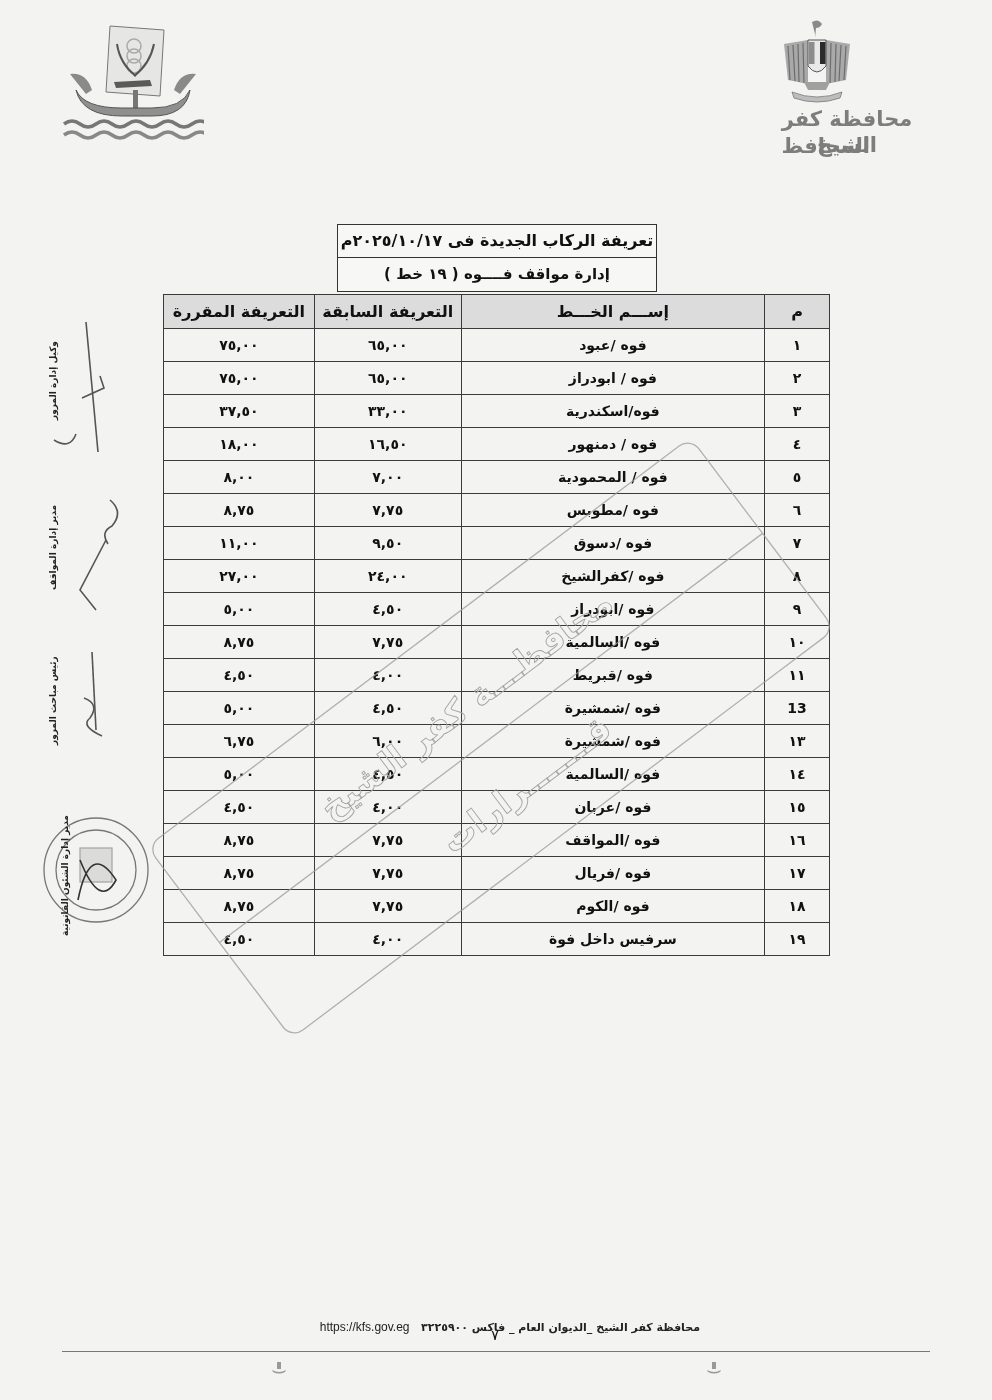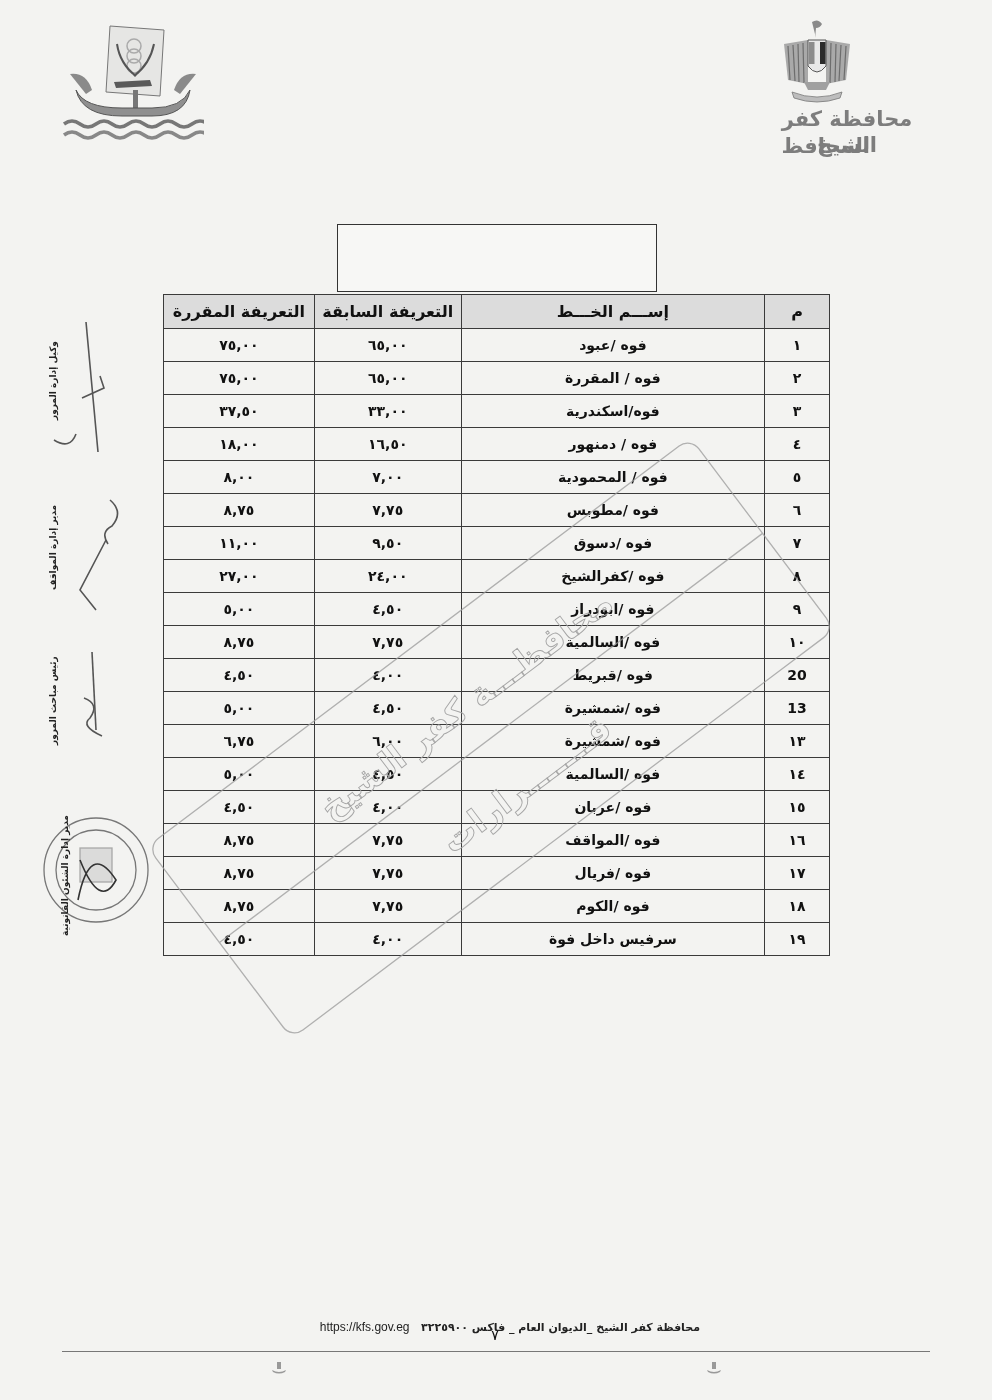--- a/index.html
+++ b/index.html
@@ -117,20 +117,22 @@
   <path d="M52 58 L88 56 L90 62 L54 64 z" fill="#5a5a5a"></path>
   <rect x="71" y="66" width="5" height="22" fill="#777"></rect>
   <path d="M8 50 Q24 48 30 66 L24 70 z" fill="#8a8a8a"></path>
   <path d="M134 50 Q118 48 112 66 L118 70 z" fill="#8a8a8a"></path>
   <path d="M14 66 Q20 92 60 92 L90 92 Q124 92 128 66 Q120 84 90 84 L60 84 Q22 84 14 66 z" fill="#8f8f8f" stroke="#555" stroke-width="1"></path>
   <path d="M2 100 q8 -6 16 0 t16 0 t16 0 t16 0 t16 0 t16 0 t16 0 t16 0 t16 0" stroke="#777" stroke-width="3.5" fill="none"></path>
   <path d="M2 111 q8 -6 16 0 t16 0 t16 0 t16 0 t16 0 t16 0 t16 0 t16 0 t16 0" stroke="#888" stroke-width="3.5" fill="none"></path>
 </svg>
 
 <div id="title-box" class="abs">
+  <div class="line1">تعريفة الركاب الجديدة فى ٢٠٢٥/١٠/١٧م</div>
+  <div class="line2">إدارة مواقف فــــوه ( ١٩ خط )</div>
 </div>
 
 <table id="fare-table" class="abs">
   <colgroup>
       <col class="c-idx">
       <col class="c-name">
       <col class="c-prev">
       <col class="c-new">
     </colgroup>
   <thead>
@@ -143,21 +145,21 @@
   </thead>
   <tbody id="fare-rows">
       <tr>
         <td>١</td>
         <td>فوه /عبود</td>
         <td class="num">٦٥,٠٠</td>
         <td class="num">٧٥,٠٠</td>
       </tr>
       <tr>
         <td>٢</td>
-        <td>فوه / المقررة</td>
+        <td>فوه / ابودراز</td>
         <td class="num">٦٥,٠٠</td>
         <td class="num">٧٥,٠٠</td>
       </tr>
       <tr>
         <td>٣</td>
         <td>فوه/اسكندرية</td>
         <td class="num">٣٣,٠٠</td>
         <td class="num">٣٧,٥٠</td>
       </tr>
       <tr>
@@ -196,21 +198,21 @@
         <td class="num">٤,٥٠</td>
         <td class="num">٥,٠٠</td>
       </tr>
       <tr>
         <td>١٠</td>
         <td>فوه /السالمية</td>
         <td class="num">٧,٧٥</td>
         <td class="num">٨,٧٥</td>
       </tr>
       <tr>
-        <td>20</td>
+        <td>١١</td>
         <td>فوه /قبريط</td>
         <td class="num">٤,٠٠</td>
         <td class="num">٤,٥٠</td>
       </tr>
       <tr>
         <td>13</td>
         <td>فوه /شمشيرة</td>
         <td class="num">٤,٥٠</td>
         <td class="num">٥,٠٠</td>
       </tr>

